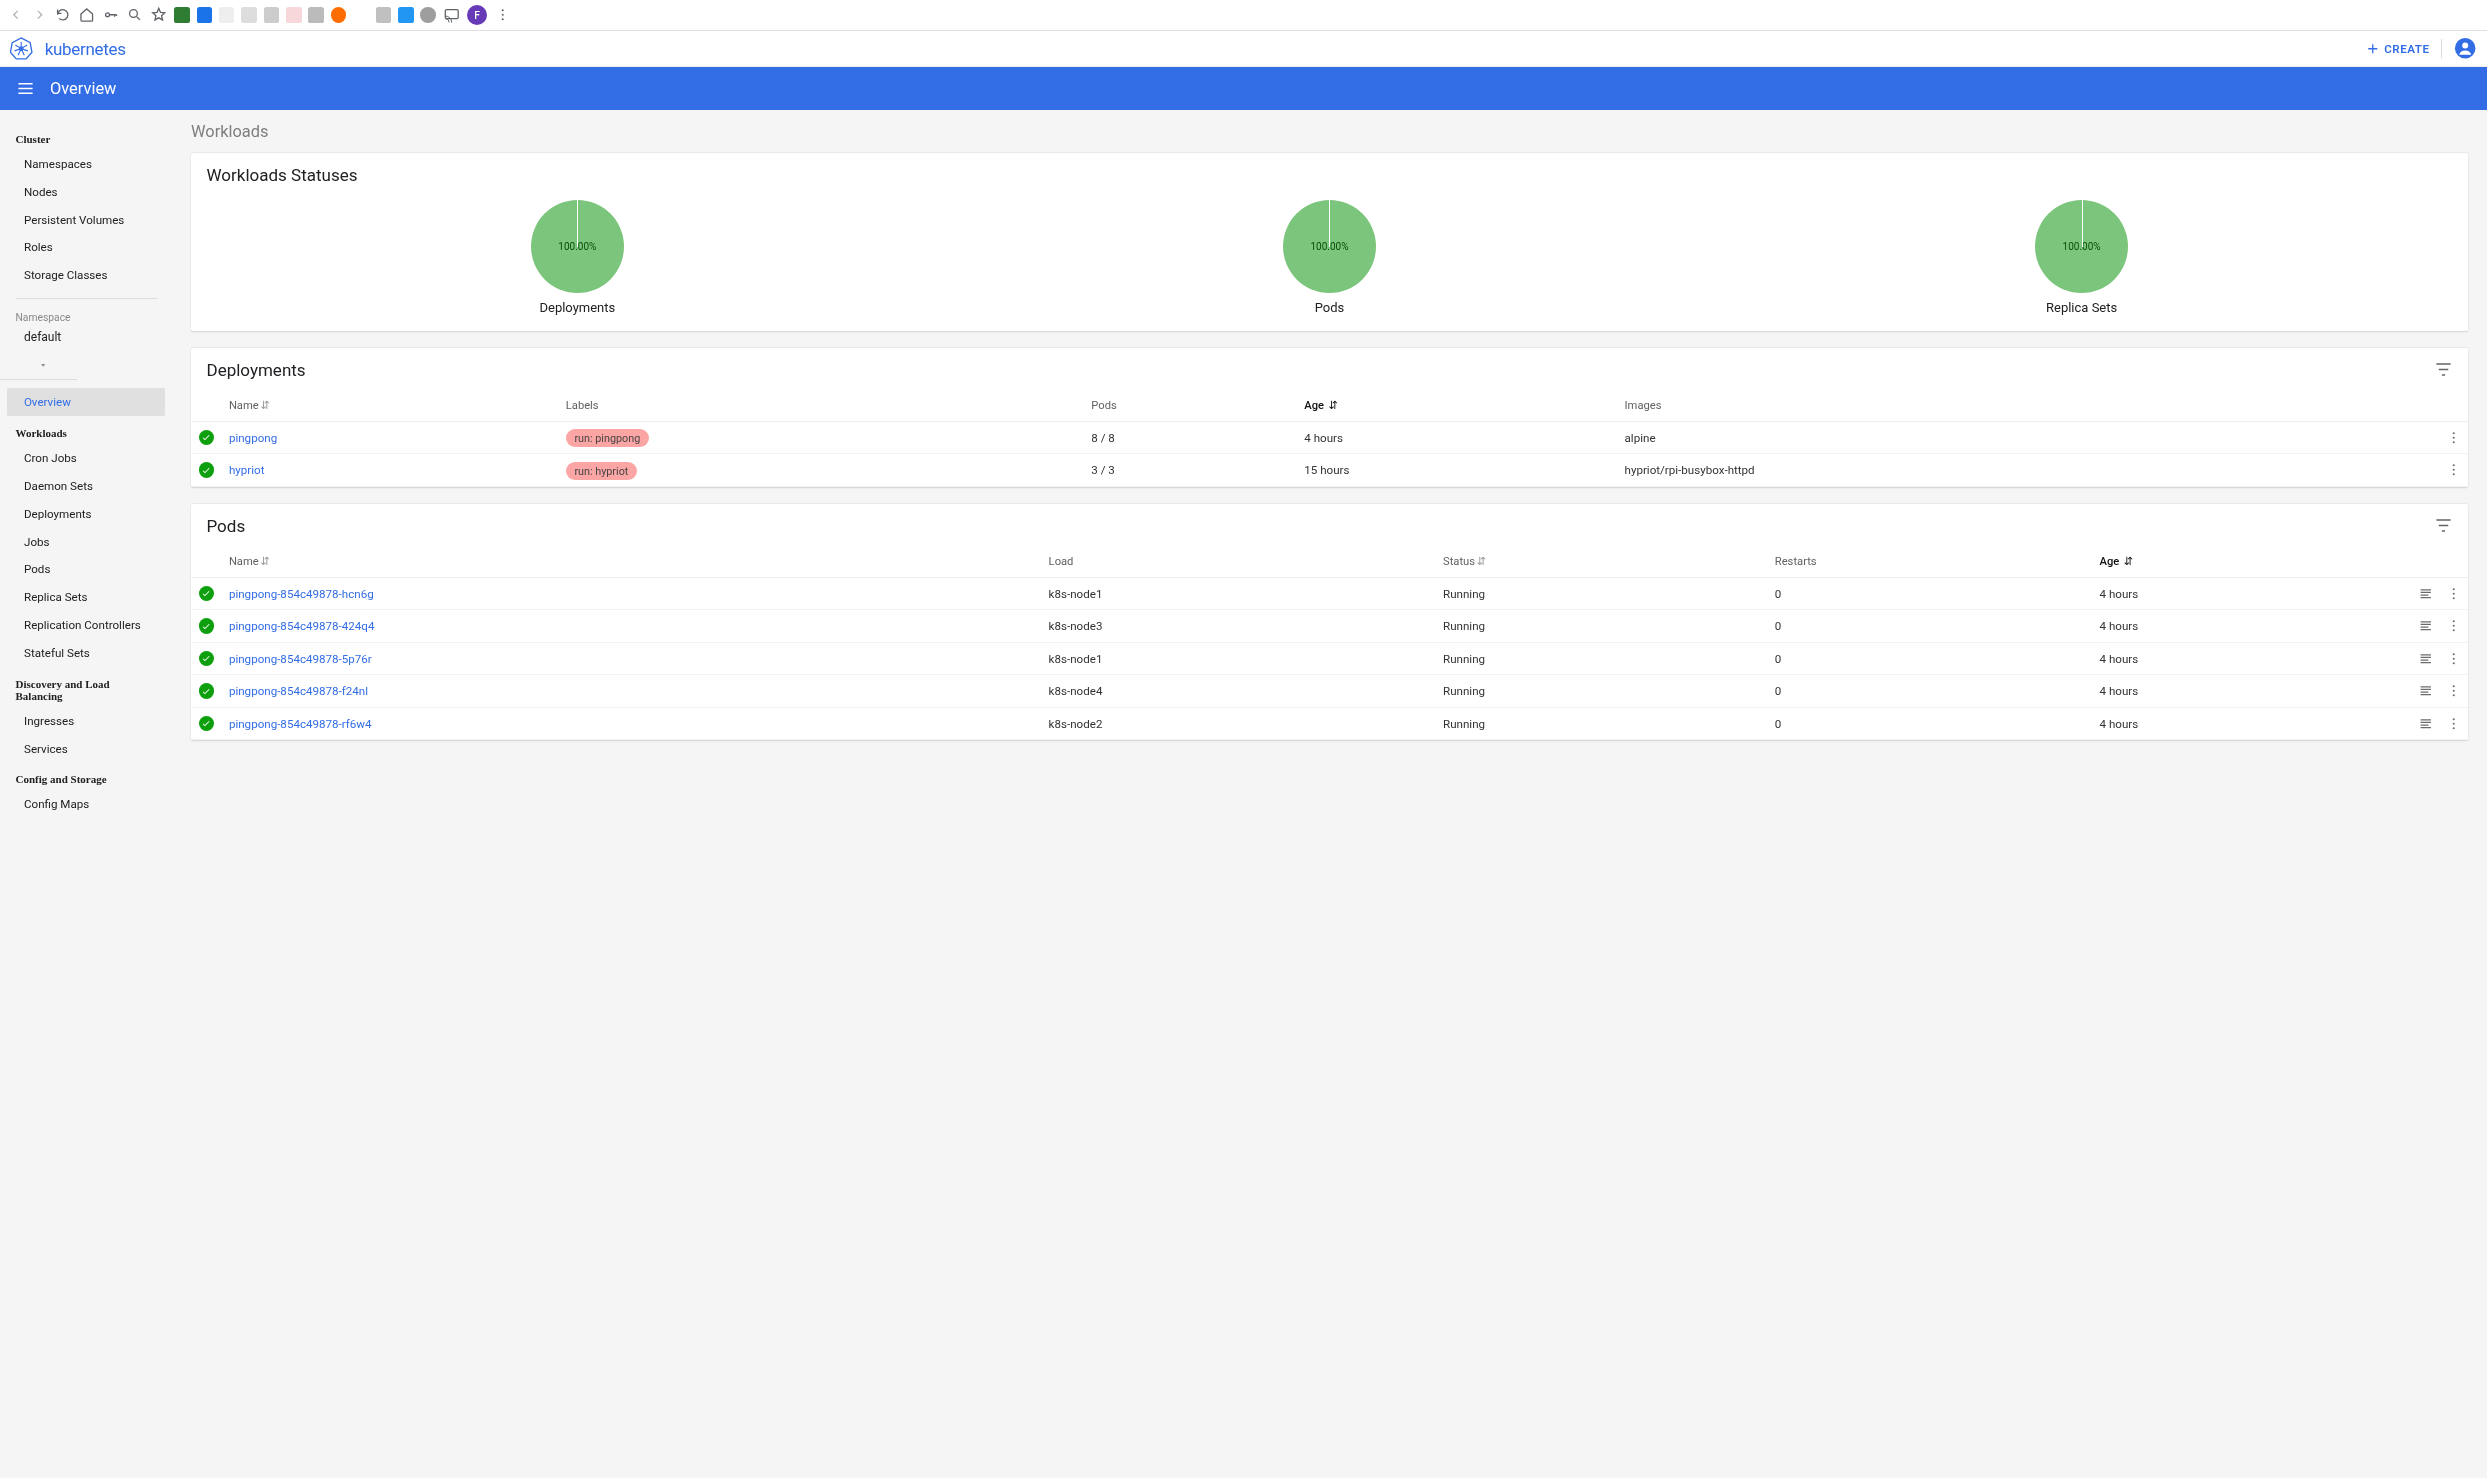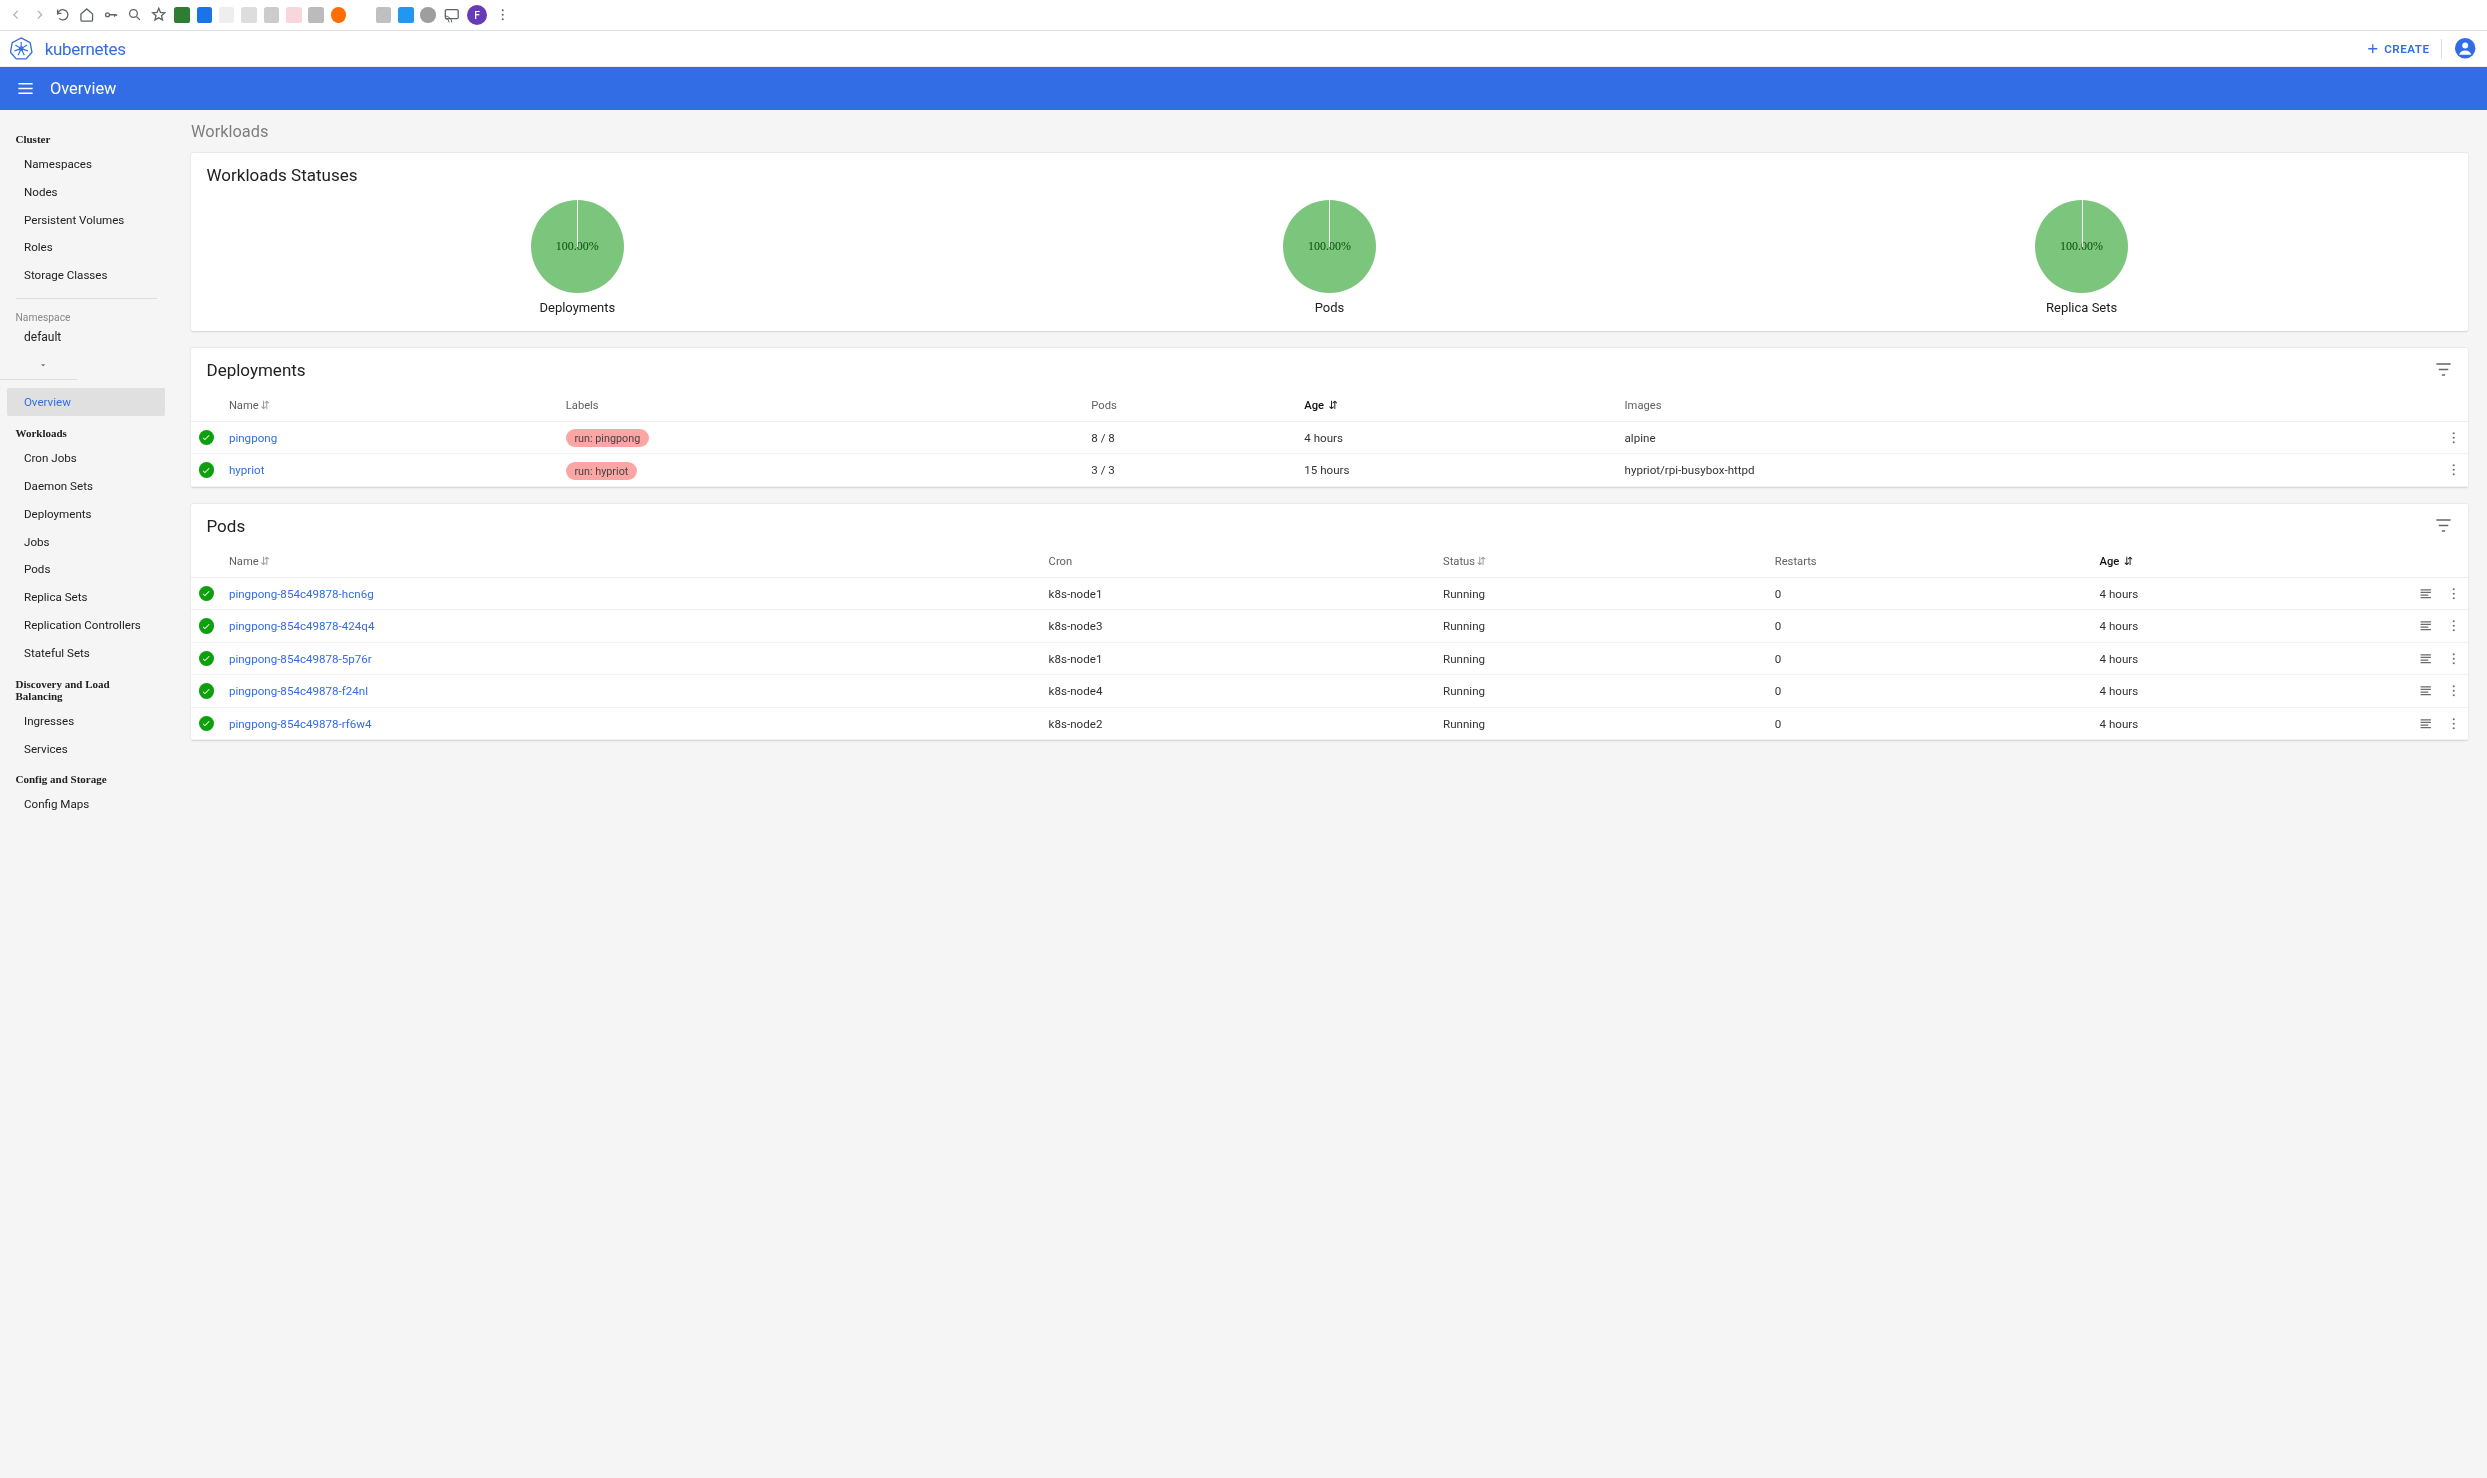--- a/index.html
+++ b/index.html
@@ -39,21 +39,21 @@
 
 .main { flex: 1; padding: 12px 19px; }
 .breadcrumb { font-size: 16.4px; color: #7e7e7e; margin-bottom: 12px; }
 .card { background: #fff; border-radius: 1.7px; box-shadow: 0 0.9px 1.7px rgba(0,0,0,.12), 0 0 0 0.9px rgba(0,0,0,.02); margin-bottom: 17px; }
 .card-header { display: flex; justify-content: space-between; align-items: center; padding: 12px 15.5px 10.3px 15.5px; }
 .card-title { font-size: 17px; color: #202124; }
 .filter-ic { color: #666; cursor: pointer; }
 
 .statuses { display: flex; justify-content: space-around; padding: 5.2px 10.3px 15.5px 10.3px; }
 .status-item { display: flex; flex-direction: column; align-items: center; gap: 6.9px; }
-.pie { width: 93px; height: 93px; border-radius: 50%; background: #7cc57c; position: relative; display: flex; align-items: center; justify-content: center; font-size: 12px; color: #0b4d0b; font-family: Liberation Serif, serif; }
+.pie { width: 93px; height: 93px; border-radius: 50%; background: #7cc57c; position: relative; display: flex; align-items: center; justify-content: center; font-size: 10px; color: #0b4d0b; }
 .pie::before { content:""; position:absolute; top:0; left:50%; width:0.9px; height:50%; background:#fff; }
 .status-label { font-size: 13px; color: #212121; }
 
 table { width: 100%; border-collapse: collapse; }
 th { text-align: left; font-weight: 400; color: #616161; font-size: 11.2px; padding: 8.6px 6.9px; border-bottom: 0.9px solid #eee; }
 th.sorted { color: #111; font-weight: 500; }
 td { padding: 7.8px 6.9px; border-bottom: 0.9px solid #f2f2f2; font-size: 11.6px; color: #333; }
 .status-check { width: 15.5px; height: 15.5px; border-radius: 50%; background: #0d9f0d; display: inline-flex; align-items:center; justify-content:center; }
 .link { color: #326de6; cursor: pointer; }
 .chip { background: #fca5a5; border-radius: 10.3px; padding: 2.6px 8.6px; font-size: 10.8px; color: #444; }
@@ -306,21 +306,21 @@
         <div class="card-title">Pods</div>
         <svg class="filter-ic" viewBox="0 0 24 24" width="19" height="19" fill="#666">
             <path d="M3 5h18M6 12h12M10 19h4" stroke="#666" stroke-width="2"></path>
           </svg>
       </div>
       <table>
         <thead>
             <tr>
           <th class="col-status"></th>
           <th style="width:36%"><span>Name</span><span class="sort-ic">⇵</span></th>
-          <th>Cron</th>
+          <th>Load</th>
           <th><span>Status</span><span class="sort-ic">⇵</span></th>
           <th>Restarts</th>
           <th class="sorted"><span>Age</span> <span class="sort-ic" style="color:#111">⇵</span></th>
           <th class="col-actions"></th>
         </tr>
           </thead>
         <tbody id="pods-body">
             <tr>
               <td class="col-status"><span class="status-check">
                   <svg viewBox="0 0 24 24" width="10.3" height="10.3" fill="#fff">

